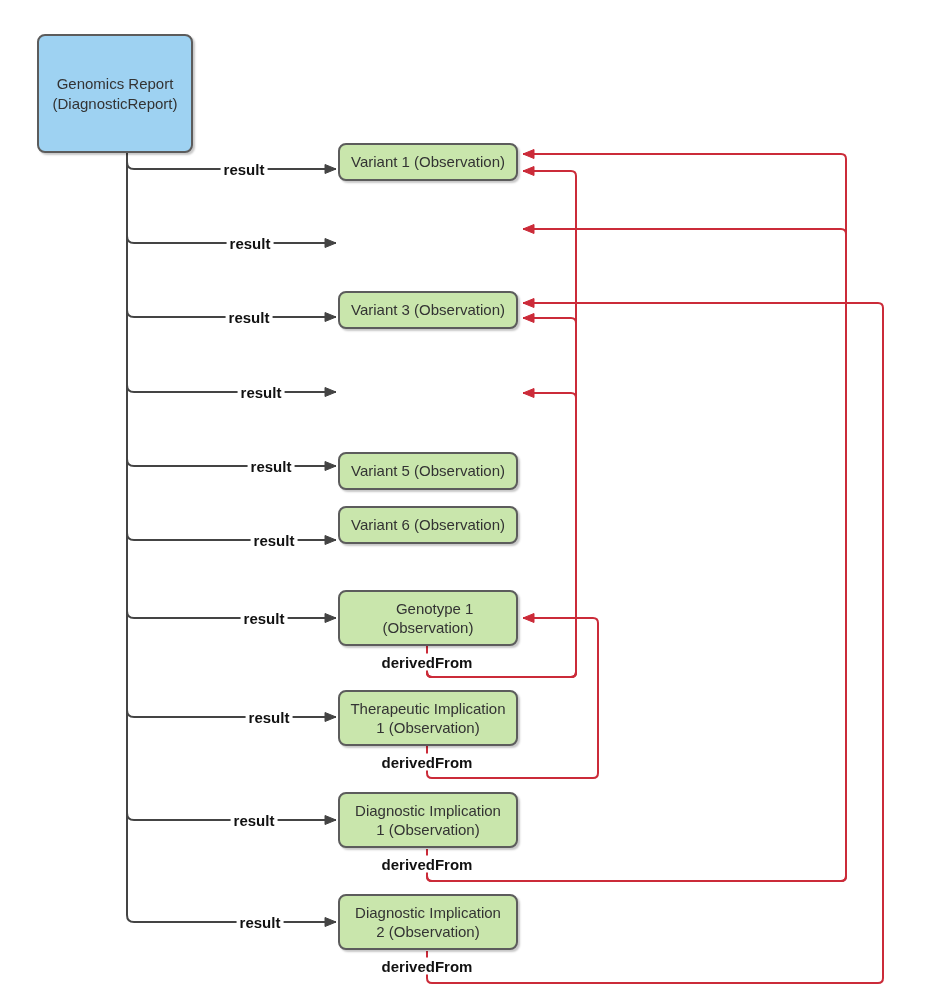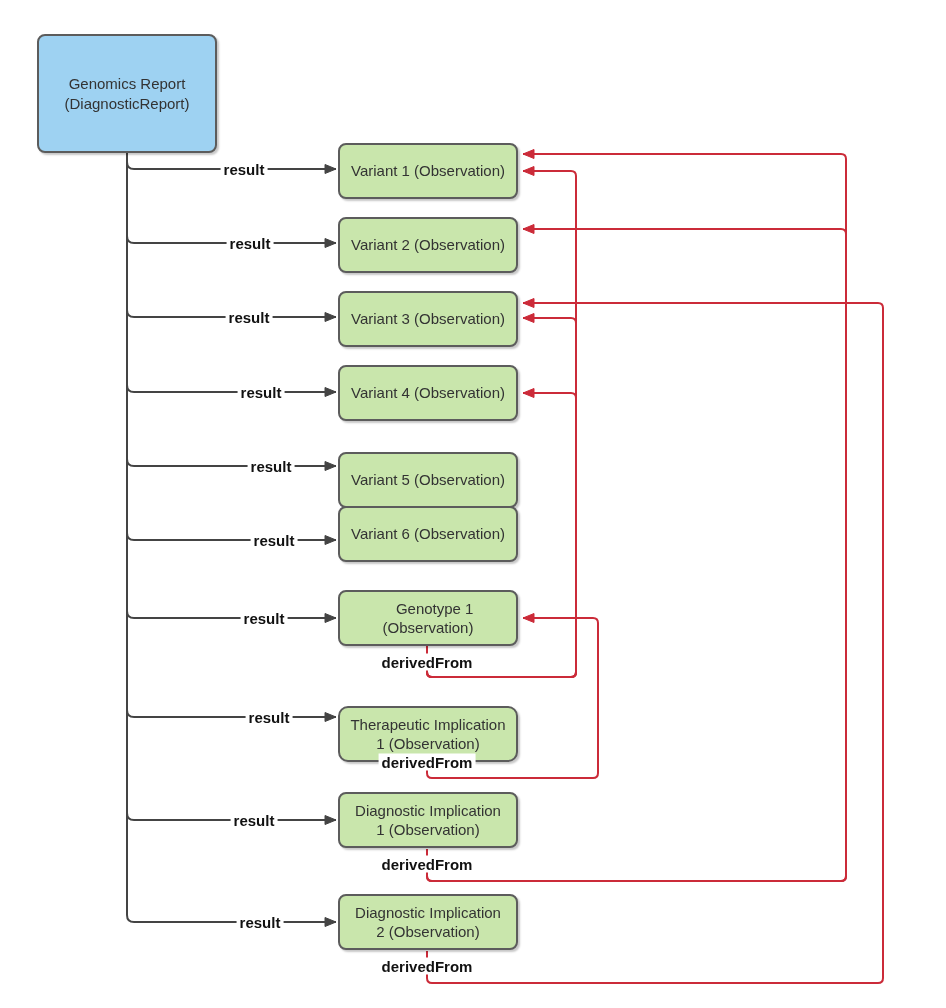--- a/index.html
+++ b/index.html
@@ -9,25 +9,25 @@
   }
   #connectors{position:absolute;left:0;top:0;width:946px;height:1008px;}
   .node{
     position:absolute;display:flex;align-items:center;justify-content:center;
     text-align:center;white-space:pre-line;box-sizing:border-box;
     border:2px solid #5c5c5c;border-radius:8px;color:#333333;
     font-size:15px;line-height:1.3;
     box-shadow:2px 2px 2px rgba(0,0,0,0.22);
   }
   .node.report{
-    left:37px;top:34px;width:180px;height:119px;
+    left:37px;top:34px;width:156px;height:119px;
     background:#9ed2f2;
   }
   .node.obs{
-    left:338px;width:180px;height:56px;
+    left:338px;width:180px;height:38px;
     background:#c9e6ac;
   }
   .node.obs.tall{height:56px;}
   .edge-label{
     position:absolute;transform:translate(-50%,-50%);
     background:#ffffff;padding:0 3px;
     font-size:15px;font-weight:bold;color:#111111;white-space:nowrap;
   }
 </style>
 </head>
@@ -70,28 +70,26 @@
       <path d="M427,849 V876 Q427,881 432,881 H841 Q846,881 846,876 V234 Q846,229 841,229 H523" marker-end="url(#arrowRed)"></path>
 
       <path d="M427,951 V978 Q427,983 432,983 H878 Q883,983 883,978 V308 Q883,303 878,303 H523" marker-end="url(#arrowRed)"></path>
     </g>
   </svg>
 
   <div class="node report">Genomics Report
 (DiagnosticReport)</div>
 
   <div class="node obs" style="top:143px;">Variant 1 (Observation)</div>
-  <div class="node obs" style="top:217px;">Variant 2 (Observation)</div>
   <div class="node obs" style="top:291px;">Variant 3 (Observation)</div>
-  <div class="node obs" style="top:365px;">Variant 4 (Observation)</div>
   <div class="node obs" style="top:440px;margin-top:12px;">Variant 5 (Observation)</div>
   <div class="node obs" style="top:506px;">Variant 6 (Observation)</div>
   <div class="node obs tall" style="top:590px;text-align:right;">Genotype 1
 (Observation)</div>
-  <div class="node obs tall" style="top:706px;border-radius:10px;">Therapeutic Implication
+  <div class="node obs tall" style="top:690px;">Therapeutic Implication
 1 (Observation)</div>
   <div class="node obs tall" style="top:792px;">Diagnostic Implication
 1 (Observation)</div>
   <div class="node obs tall" style="top:894px;">Diagnostic Implication
 2 (Observation)</div>
 
   <span class="edge-label" style="left:244px;top:169px;">result</span>
   <span class="edge-label" style="left:250px;top:243px;">result</span>
   <span class="edge-label" style="left:249px;top:317px;">result</span>
   <span class="edge-label" style="left:261px;top:392px;">result</span>

